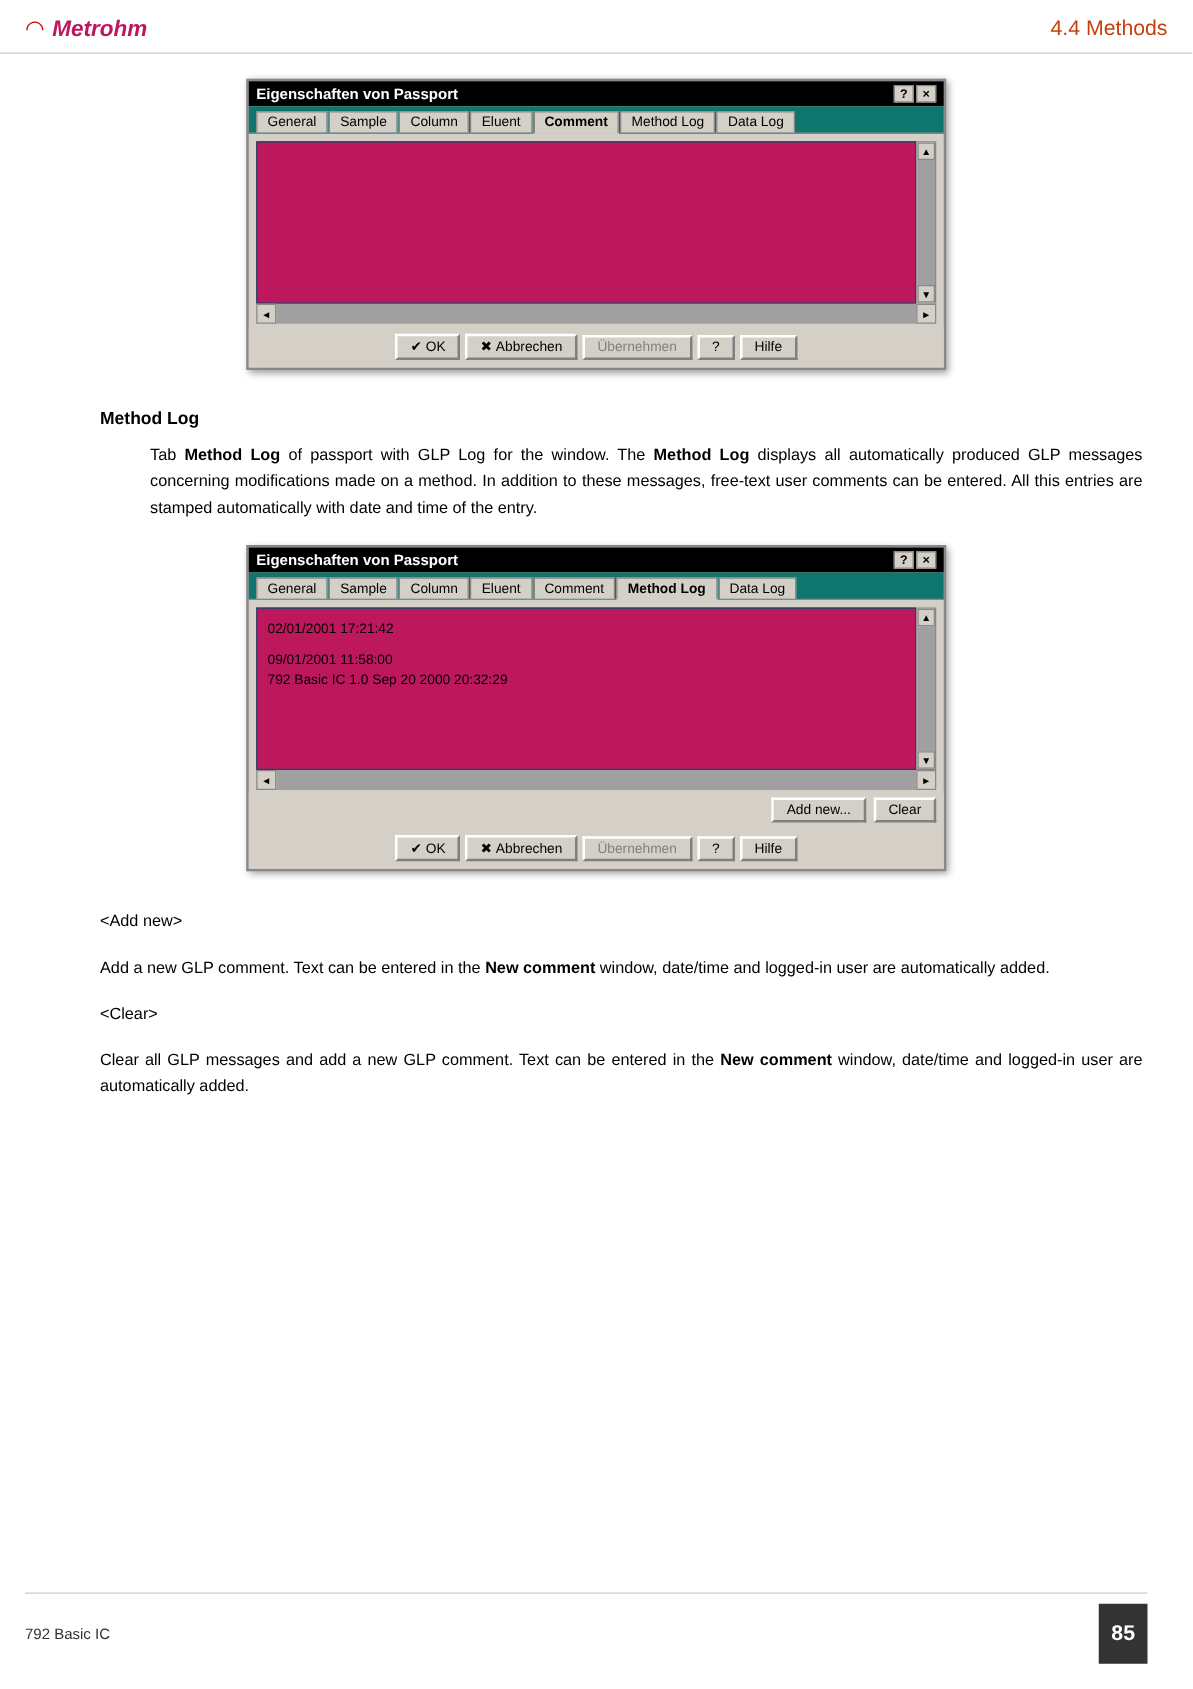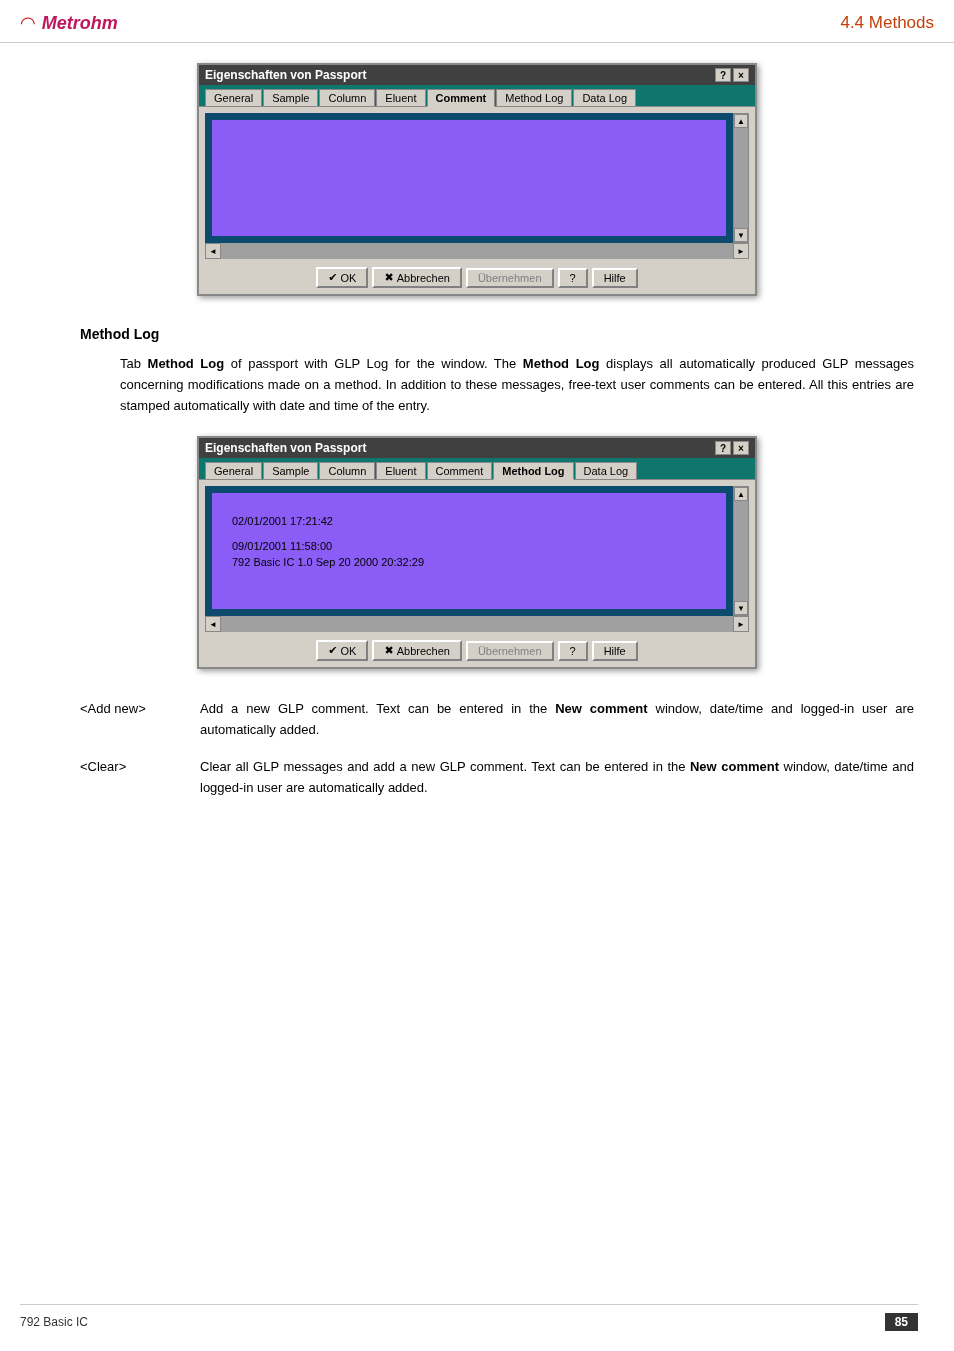--- a/index.html
+++ b/index.html
@@ -59,21 +59,21 @@
     }
 
     .dialog {
       width: 560px;
       border: 2px solid #888;
       background: #d4d0c8;
       box-shadow: 2px 2px 6px rgba(0,0,0,0.4);
     }
 
     .dialog-titlebar {
-      background: #404040;
+      background: #000000;
       color: white;
       padding: 3px 6px;
       display: flex;
       justify-content: space-between;
       align-items: center;
       font-size: 12px;
       font-weight: bold;
     }
 
     .dialog-titlebar-buttons {
@@ -190,20 +190,21 @@
     .desc-list {
       margin-top: 20px;
       padding-left: 40px;
     }
 
     .desc-item {
       display: flex;
       gap: 20px;
       margin-bottom: 16px;
       align-items: flex-start;
+      flex-direction: column;
     }
 
     .desc-term {
       min-width: 100px;
       font-size: 13px;
       padding-top: 2px;
     }
 
     .desc-def {
       flex: 1;
@@ -227,22 +228,22 @@
       align-items: center;
       border-top: 1px solid #ccc;
       padding-top: 8px;
       font-size: 12px;
       color: #333;
     }
 
     .page-number {
       background: #333;
       color: white;
-      padding: 2px 10px;
-      font-size: 12px;
+      padding: 14px 10px;
+      font-size: 17px;
       font-weight: bold;
     }
 
     
     .log-content {
       padding: 4px;
       font-size: 11px;
       line-height: 1.5;
     }
 
@@ -259,24 +260,24 @@
       background: #d4d0c8;
     }
 
     .body-with-scrollbar {
       display: flex;
       margin: 6px 6px 0 6px;
     }
 
     .body-main {
       flex: 1;
-      background: #8b5cf6;
-      border: 7px solid #0c4a6e;
+      background: #be185d;
+      border: 1px solid #0c4a6e;
       min-height: 130px;
-      padding: 16px;
+      padding: 4px;
       font-size: 11px;
     }
 
     .v-scrollbar {
       width: 16px;
       border: 1px solid #888;
       background: #d4d0c8;
       display: flex;
       flex-direction: column;
     }
@@ -422,20 +423,28 @@
           <div class="scrollbar-btn">▲</div>
           <div class="scrollbar-track"></div>
           <div class="scrollbar-btn">▼</div>
         </div>
       </div>
       <div class="h-scroll-row">
         <div class="h-scroll-left">◄</div>
         <div class="h-scroll-track"></div>
         <div class="h-scroll-right">►</div>
       </div>
+      <div class="dialog-action-row">
+        <div class="footer-btn">
+          <span>Add new...</span>
+        </div>
+        <div class="footer-btn">
+          <span>Clear</span>
+        </div>
+      </div>
       <div class="dialog-footer">
         <div class="footer-btn">
           <span>✔</span>
           <span>OK</span>
         </div>
         <div class="footer-btn">
           <span>✖</span>
           <span>Abbrechen</span>
         </div>
         <div class="footer-btn disabled">

